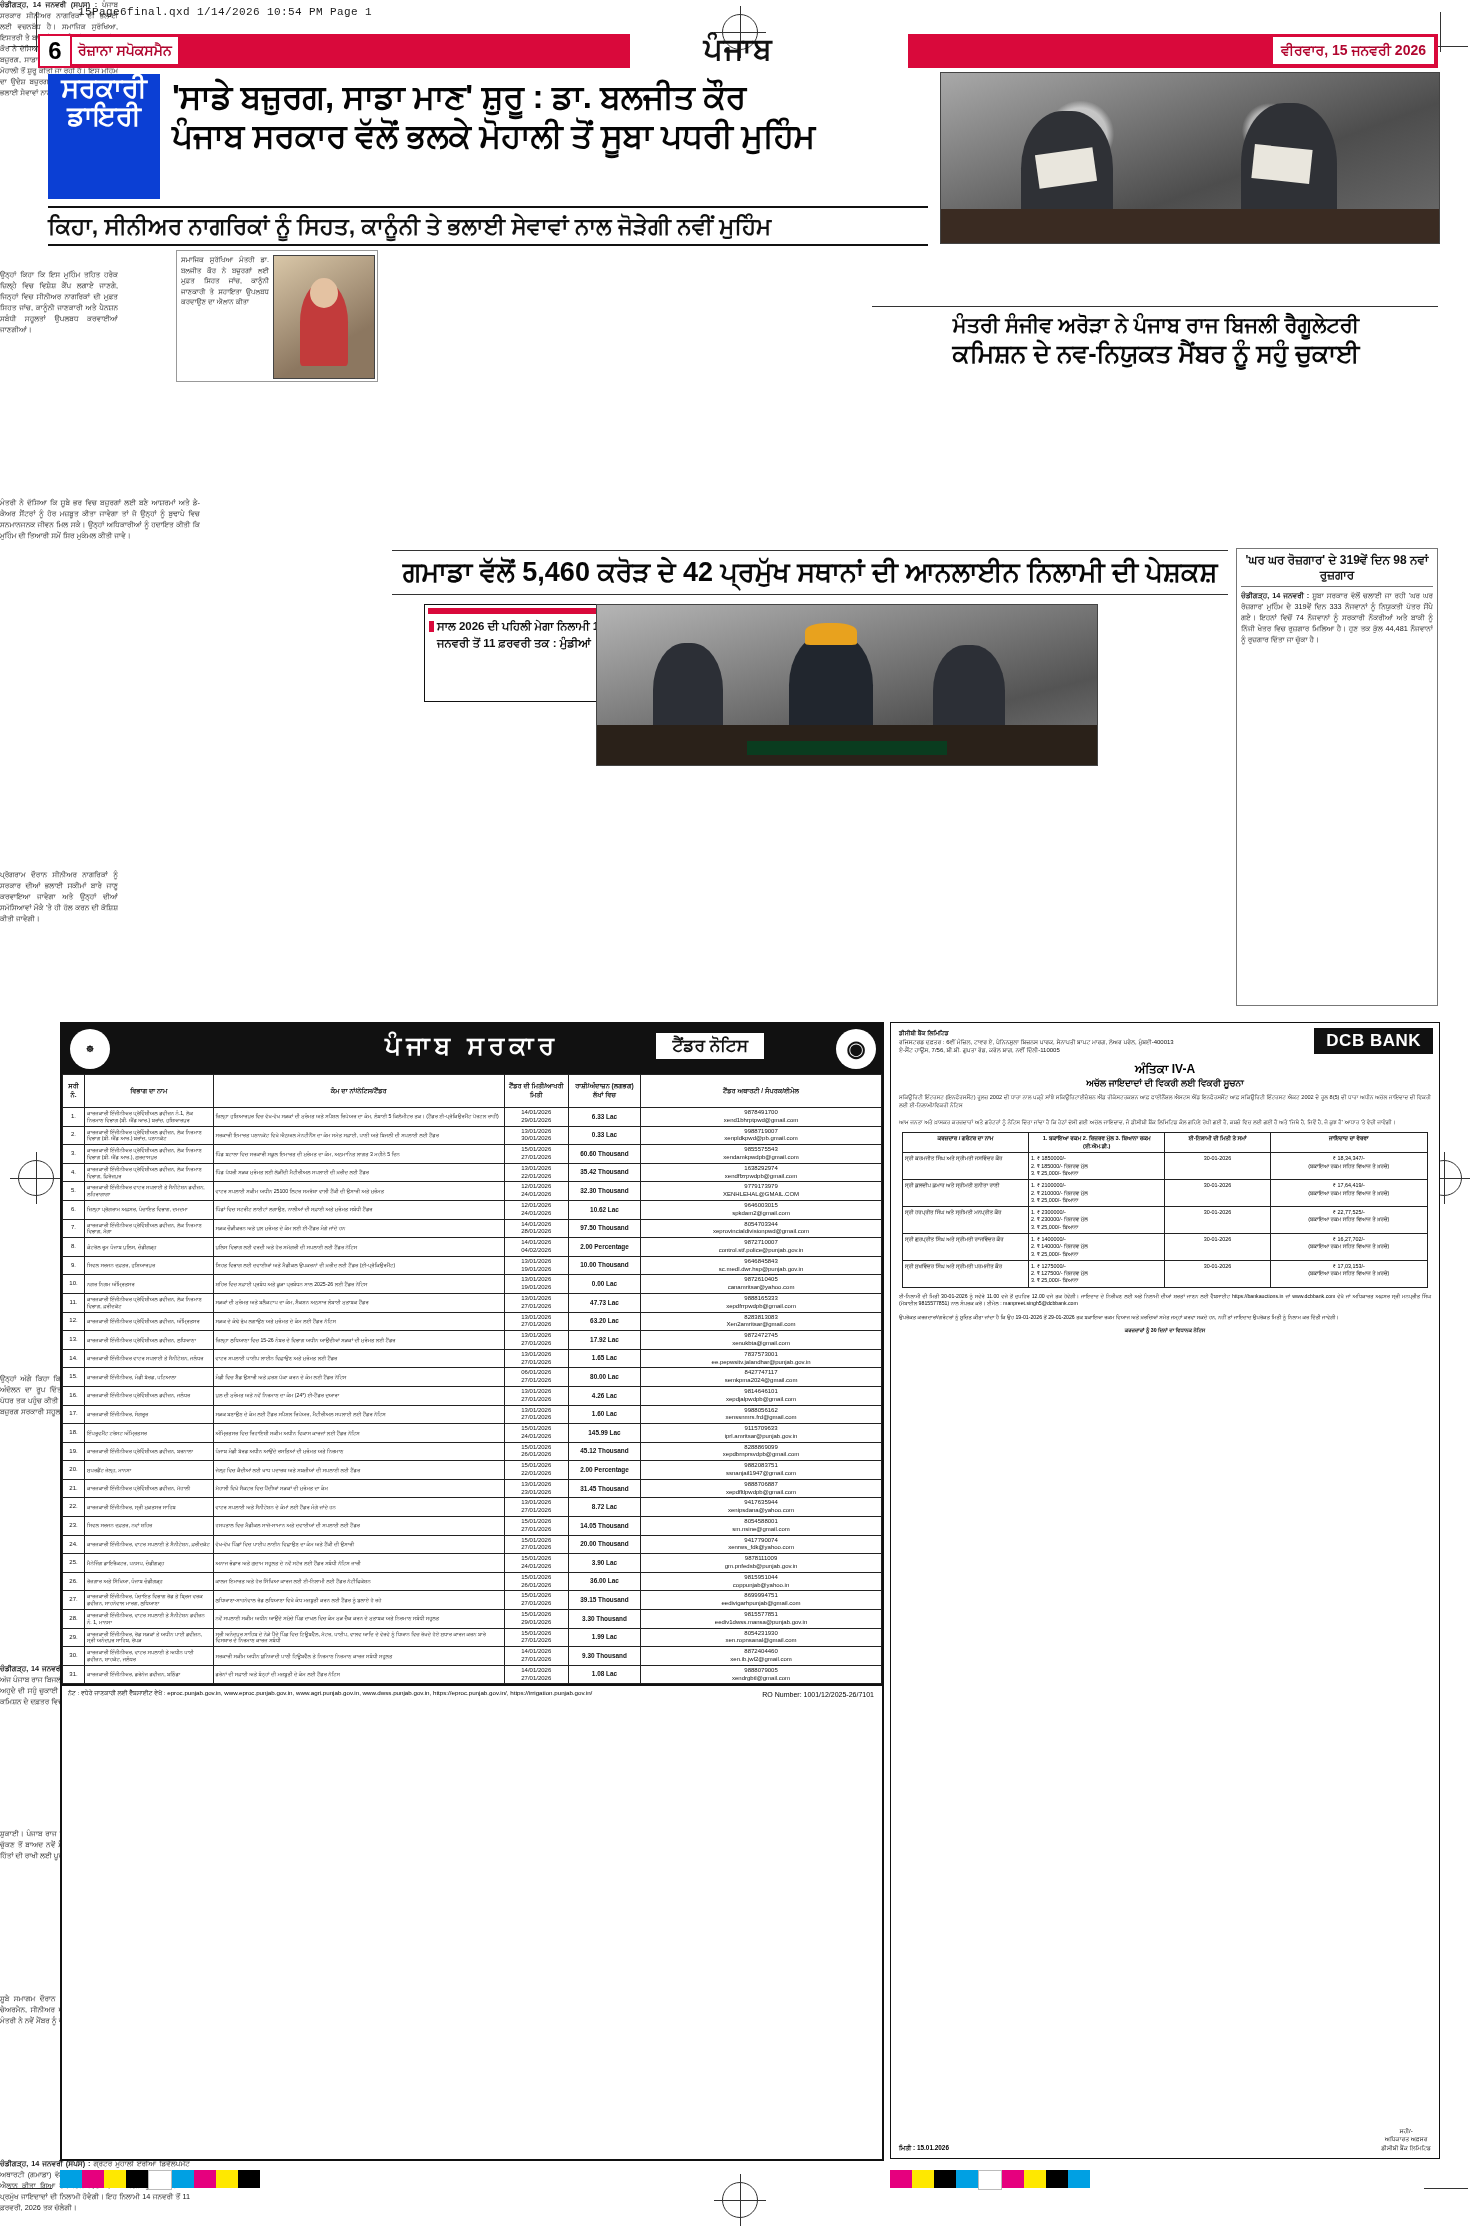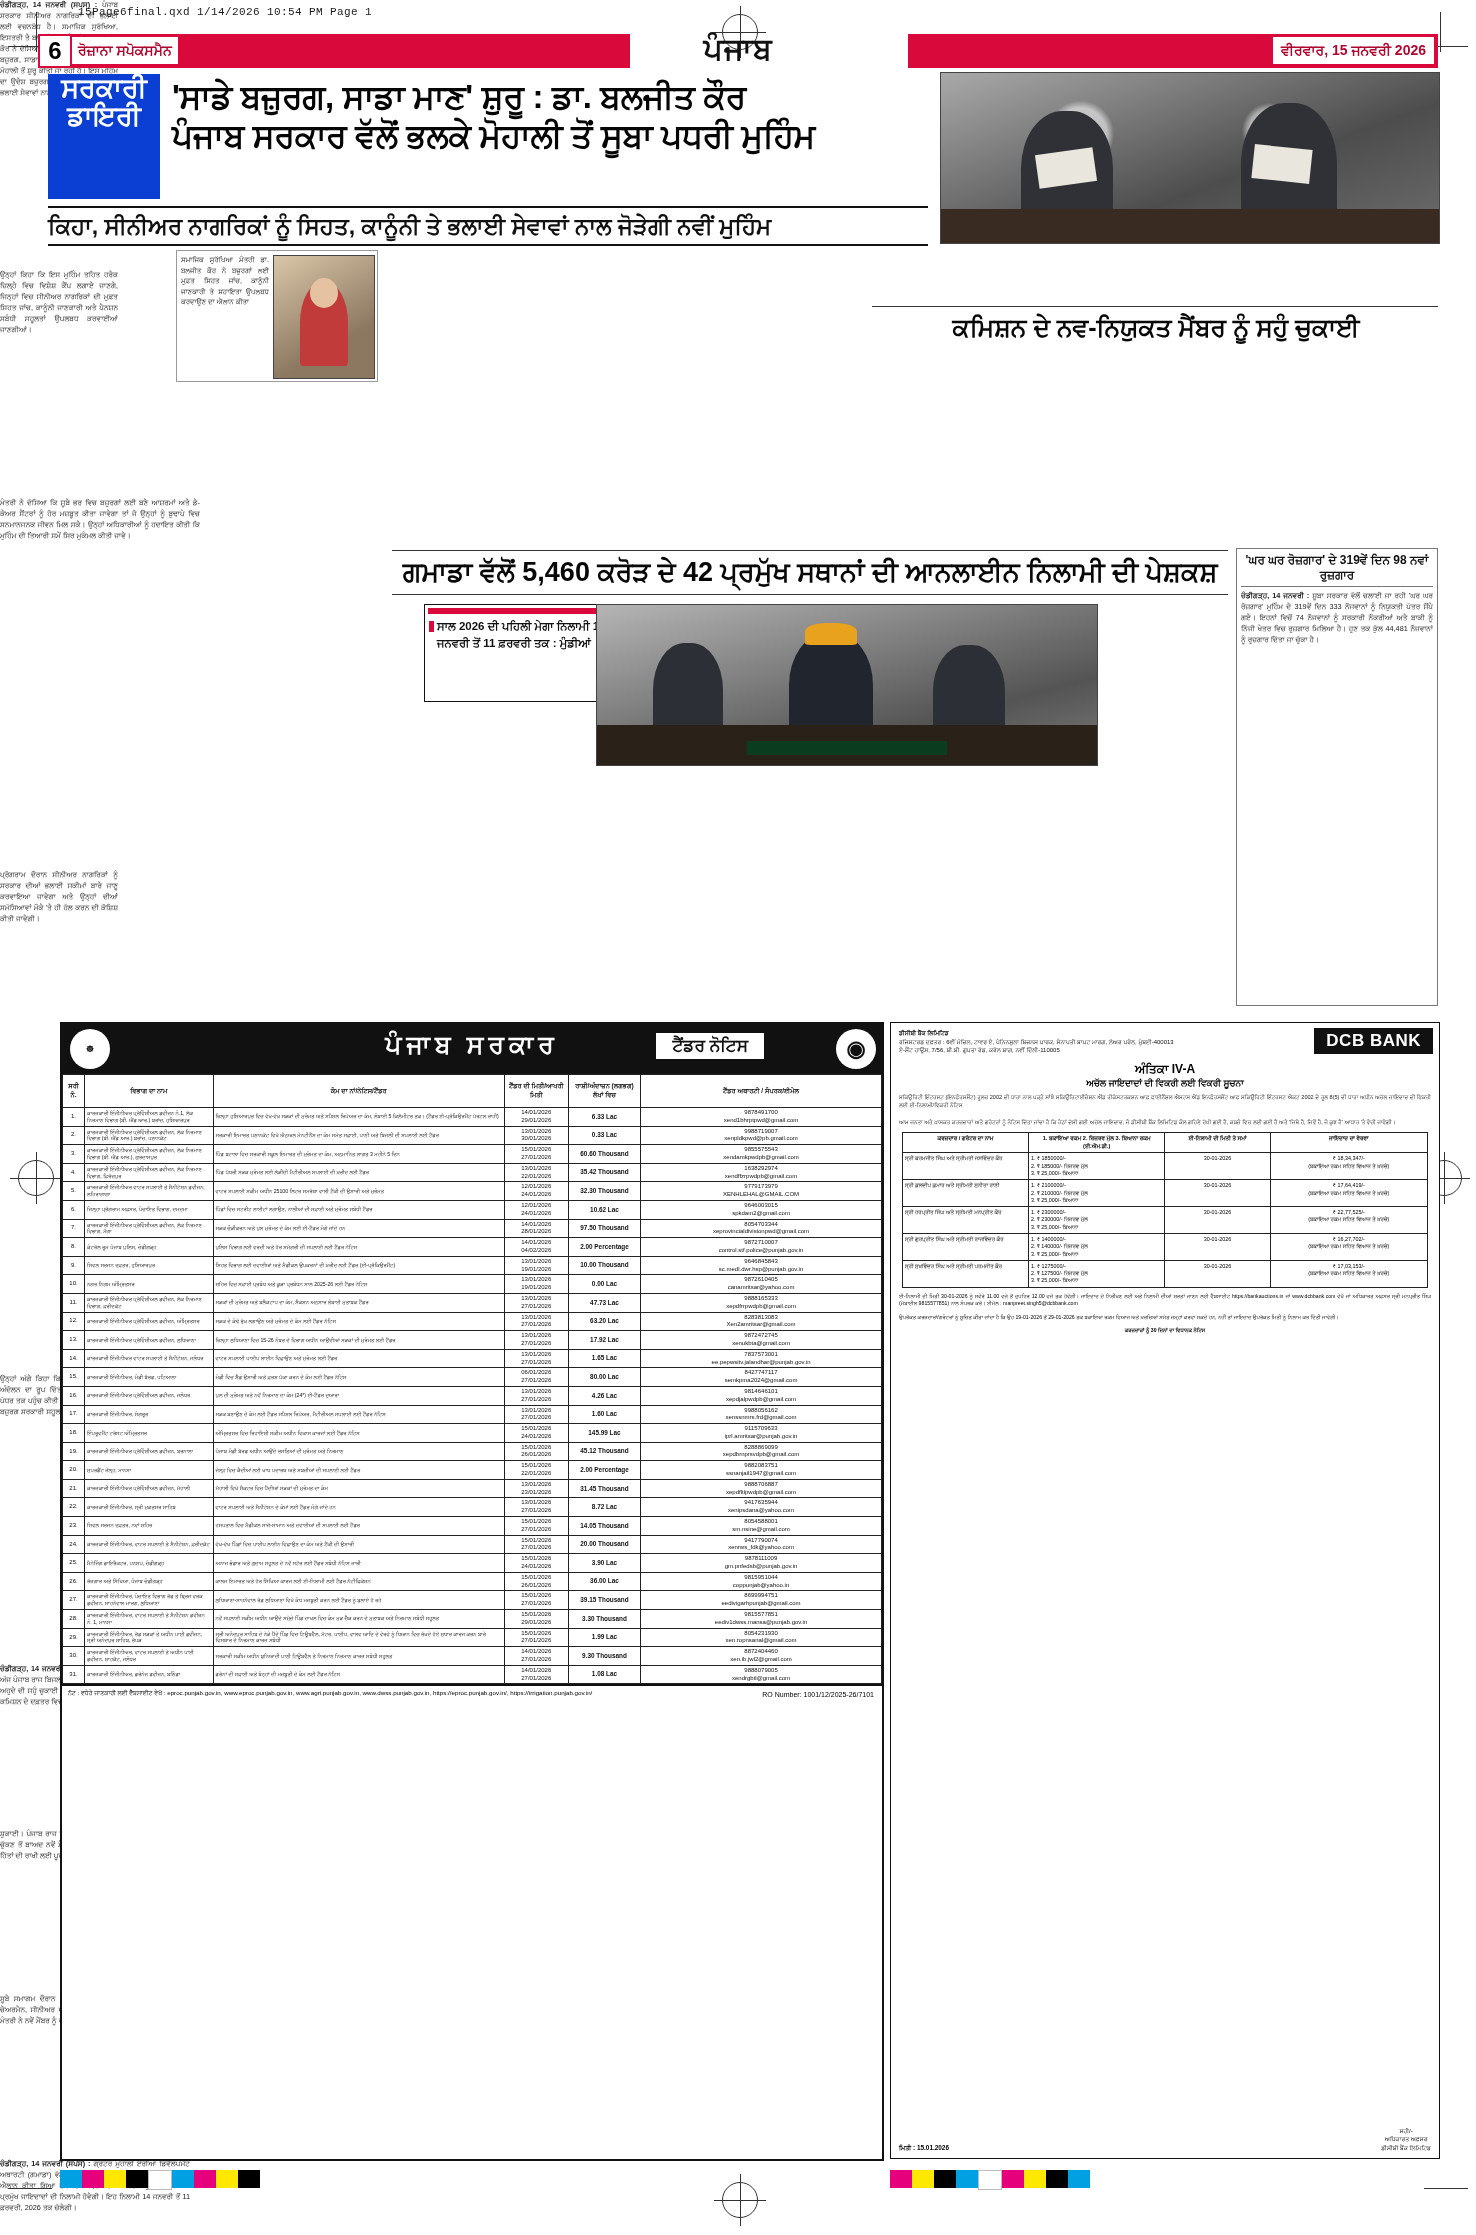--- a/index.html
+++ b/index.html
@@ -52,21 +52,21 @@
   .callout{border:1px solid #111;background:#fff;margin-left:28px;}
   .callout .cbar{height:6px;background:#d9093b;margin:3px 3px 4px 3px;}
   .callout .ctxt{font-size:11.5px;font-weight:bold;line-height:1.45;color:#111;padding:0 7px 5px 12px;position:relative;}
   .callout .bullet{position:absolute;left:4px;top:3px;width:5px;height:11px;background:#d9093b;}
 
   
   .tender{position:absolute;left:60px;top:1022px;width:820px;height:1135px;border:2px solid #111;background:#fff;}
   .t-head{height:50px;background:#111;color:#fff;position:relative;}
   .t-emblem{position:absolute;left:8px;top:5px;width:40px;height:40px;border-radius:50%;background:#fff;color:#111;
             font-size:9px;text-align:center;line-height:40px;font-weight:bold;overflow:hidden;}
-  .t-title{position:absolute;left:0;right:0;top:7px;text-align:center;font-size:25px;font-weight:bold;letter-spacing:5px;font-family:Liberation Serif, serif;}
+  .t-title{position:absolute;left:0;right:0;top:7px;text-align:center;font-size:25px;font-weight:bold;letter-spacing:5px;}
   .t-notice{position:absolute;right:118px;top:9px;background:#fff;color:#111;font-size:17px;font-weight:bold;padding:3px 16px;}
   .t-logo{position:absolute;right:6px;top:5px;width:40px;height:40px;border-radius:50%;background:#fff;color:#111;font-size:22px;text-align:center;line-height:40px;font-weight:bold;}
   table.tn{width:100%;border-collapse:collapse;table-layout:fixed;font-size:5.4px;color:#111;}
   table.tn th,table.tn td{border:.6px solid #222;padding:1px 2px;vertical-align:middle;line-height:1.3;overflow:hidden;}
   table.tn th{font-size:6.6px;text-align:center;font-weight:bold;height:30px;}
   td.c-sn{text-align:center;font-size:6px;}
   td.c-dept{font-size:5.2px;}
   td.c-work{font-size:5.2px;}
   td.c-date{text-align:center;font-size:6px;white-space:nowrap;}
   td.c-amt{text-align:center;font-size:6.4px;font-weight:bold;white-space:nowrap;}
@@ -169,20 +169,21 @@
   </div>
   <div class="body-col" style="left:386px;top:254px;width:118px;height:504px;">
     <span>ਪ੍ਰੋਗਰਾਮ ਦੌਰਾਨ ਸੀਨੀਅਰ ਨਾਗਰਿਕਾਂ ਨੂੰ ਸਰਕਾਰ ਦੀਆਂ ਭਲਾਈ ਸਕੀਮਾਂ ਬਾਰੇ ਜਾਣੂ ਕਰਵਾਇਆ ਜਾਵੇਗਾ ਅਤੇ ਉਨ੍ਹਾਂ ਦੀਆਂ ਸਮੱਸਿਆਵਾਂ ਮੌਕੇ 'ਤੇ ਹੀ ਹੱਲ ਕਰਨ ਦੀ ਕੋਸ਼ਿਸ਼ ਕੀਤੀ ਜਾਵੇਗੀ।</span>
   </div>
   <div class="body-col" style="left:514px;top:254px;width:118px;height:290px;">
     <span>ਉਨ੍ਹਾਂ ਅੱਗੇ ਕਿਹਾ ਕਿ ਇਸ ਮੁਹਿੰਮ ਨੂੰ ਜਨ ਅੰਦੋਲਨ ਦਾ ਰੂਪ ਦਿੱਤਾ ਜਾਵੇਗਾ ਅਤੇ ਪਿੰਡ ਪੱਧਰ ਤਕ ਪਹੁੰਚ ਕੀਤੀ ਜਾਵੇਗੀ ਤਾਂ ਜੋ ਕੋਈ ਵੀ ਬਜ਼ੁਰਗ ਸਰਕਾਰੀ ਸਹੂਲਤਾਂ ਤੋਂ ਵਾਂਝਾ ਨਾ ਰਹੇ।</span>
   </div>
 
   <div class="rule" style="left:872px;top:306px;width:566px;height:1px;background:#333;"></div>
   <div class="blk hl4" style="left:876px;top:312px;width:560px;">
+    <div>ਮੰਤਰੀ ਸੰਜੀਵ ਅਰੋੜਾ ਨੇ ਪੰਜਾਬ ਰਾਜ ਬਿਜਲੀ ਰੈਗੂਲੇਟਰੀ</div>
     <div style="font-size:25px;">ਕਮਿਸ਼ਨ ਦੇ ਨਵ-ਨਿਯੁਕਤ ਮੈਂਬਰ ਨੂੰ ਸਹੁੰ ਚੁਕਾਈ</div>
   </div>
   <div class="body-col" style="left:876px;top:378px;width:180px;height:165px;">
     <span class="dl">ਚੰਡੀਗੜ੍ਹ, 14 ਜਨਵਰੀ (ਸਪਸ) :</span>
     <span>ਕੈਬਨਿਟ ਮੰਤਰੀ ਸੰਜੀਵ ਅਰੋੜਾ ਨੇ ਅੱਜ ਪੰਜਾਬ ਰਾਜ ਬਿਜਲੀ ਰੈਗੂਲੇਟਰੀ ਕਮਿਸ਼ਨ ਦੇ ਨਵ-ਨਿਯੁਕਤ ਮੈਂਬਰ ਨੂੰ ਅਹੁਦੇ ਦੀ ਸਹੁੰ ਚੁਕਾਈ। ਇਹ ਸਮਾਗਮ ਸੈਕਟਰ-35 ਚੰਡੀਗੜ੍ਹ ਸਥਿਤ ਕਮਿਸ਼ਨ ਦੇ ਦਫ਼ਤਰ ਵਿਚ ਕਰਵਾਇਆ ਗਿਆ।</span>
   </div>
   <div class="body-col" style="left:1066px;top:378px;width:180px;height:165px;">
     <span>ਸ਼ੁਕਾਈ। ਪੰਜਾਬ ਰਾਜ ਬਿਜਲੀ ਰੈਗੂਲੇਟਰੀ ਕਮਿਸ਼ਨ ਦੇ ਮੈਂਬਰ ਵਜੋਂ ਸਹੁੰ ਚੁੱਕਣ ਤੋਂ ਬਾਅਦ ਨਵੇਂ ਮੈਂਬਰ ਨੇ ਕਿਹਾ ਕਿ ਉਹ ਬਿਜਲੀ ਖਪਤਕਾਰਾਂ ਦੇ ਹਿੱਤਾਂ ਦੀ ਰਾਖੀ ਲਈ ਪੂਰੀ ਤਨਦੇਹੀ ਨਾਲ ਕੰਮ ਕਰਨਗੇ।</span>
   </div>
   <div class="body-col" style="left:1256px;top:378px;width:180px;height:165px;">

